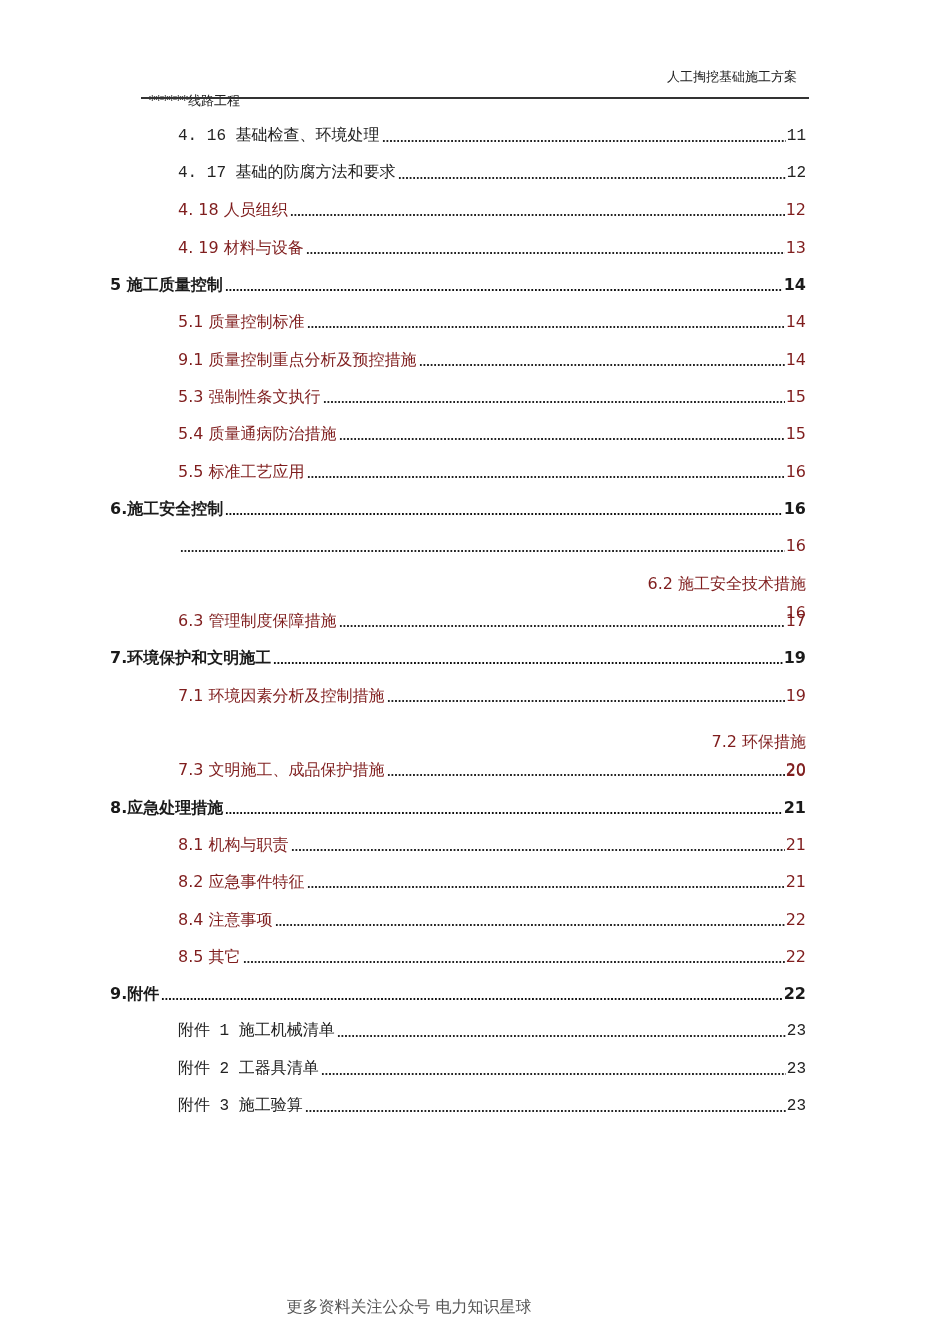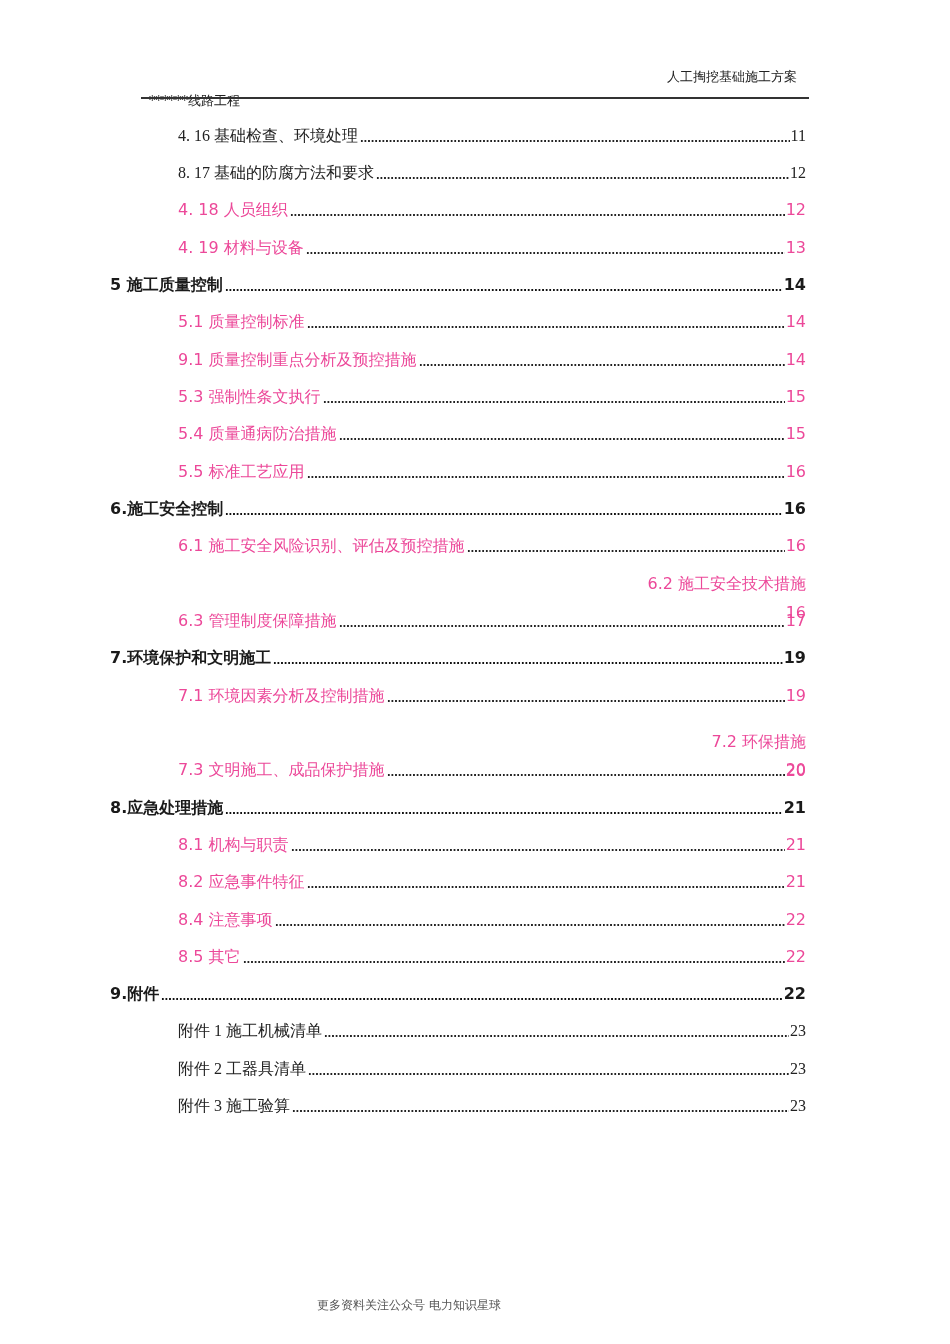--- a/index.html
+++ b/index.html
@@ -10,51 +10,51 @@
   .header .left { position:absolute; left:8px; top:0;margin-top:24px; }
   .header .right { position:absolute; right:12px; top:0; }
   .header-rule { position:absolute; left:141px; top:97px; width:668px; height:0;
                  border-top:2px solid #333; }
   .toc { position:absolute; left:0; top:0; width:950px; }
   .toc-row { position:absolute; height:24px; display:flex; align-items:flex-end;
              font-size:16.5px; line-height:24px; }
   .toc-row.l1 { left:110px; width:696px; font-weight:bold;
                 font-family:"DejaVu Sans","Liberation Sans",sans-serif; font-size:16px; }
   .toc-row.l2 { left:178px; width:628px;
-                font-family:"DejaVu Sans","Liberation Sans",sans-serif; font-size:16px; color:#ec4899; }
+                font-family:"DejaVu Sans","Liberation Sans",sans-serif; font-size:16px; color:#7f1d1d; }
   .toc-row.l2s { left:178px; width:628px;
-                 font-family:Liberation Serif, serif; font-size:16px; color:#222; }
+                 font-family:Liberation Mono, monospace; font-size:16px; color:#222; }
   .toc-row .label { white-space:nowrap; flex:0 0 auto; }
   .toc-row .leader { flex:1 1 auto; overflow:hidden; white-space:nowrap;
                      margin:0 1px 5px 2px; height:6px;
                      background-image:radial-gradient(circle, #222 0.9px, transparent 1.1px);
                      background-size:3.6px 4px; background-repeat:repeat-x;
                      background-position:left bottom; }
   .toc-row.l1 .leader { background-image:radial-gradient(circle, #111 1.2px, transparent 1.4px); }
   .toc-row .page { flex:0 0 auto; white-space:nowrap; }
   .footer { position:absolute; left:0; width:818px; top:1297px; text-align:center;
-            font-size:12px; color:#555; }
+            font-size:16px; color:#555; }
 </style>
 </head>
 <body>
 
 <div class="header">
   <span class="left">******线路工程</span>
   <span class="right">人工掏挖基础施工方案</span>
 </div>
 <div class="header-rule"></div>
 
 <div class="toc" id="toc">
     <div class="toc-row l2s" style="top: 124px;">
       <span class="label">4. 16 基础检查、环境处理</span>
       <span class="leader"></span>
       <span class="page">11</span>
     </div>
     <div class="toc-row l2s" style="top: 161px;">
-      <span class="label">8. 17 基础的防腐方法和要求</span>
+      <span class="label">4. 17 基础的防腐方法和要求</span>
       <span class="leader"></span>
       <span class="page">12</span>
     </div>
     <div class="toc-row l2" style="top: 198px;">
       <span class="label">4. 18 人员组织</span>
       <span class="leader"></span>
       <span class="page">12</span>
     </div>
     <div class="toc-row l2" style="top: 236px;">
       <span class="label">4. 19 材料与设备</span>
@@ -90,21 +90,20 @@
       <span class="label">5.5 标准工艺应用 </span>
       <span class="leader"></span>
       <span class="page">16</span>
     </div>
     <div class="toc-row l1" style="top: 497px;">
       <span class="label">6.施工安全控制 </span>
       <span class="leader"></span>
       <span class="page">16</span>
     </div>
     <div class="toc-row l2" style="top: 534px;">
-      <span class="label">6.1 施工安全风险识别、评估及预控措施 </span>
       <span class="leader"></span>
       <span class="page">16</span>
     </div>
     <div class="toc-row l2" style="top: 572px; flex-direction: column;">
       <span class="label">6.2 施工安全技术措施 </span>
       <span class="leader"></span>
       <span class="page">16</span>
     </div>
     <div class="toc-row l2" style="top: 609px;">
       <span class="label">6.3 管理制度保障措施 </span>

